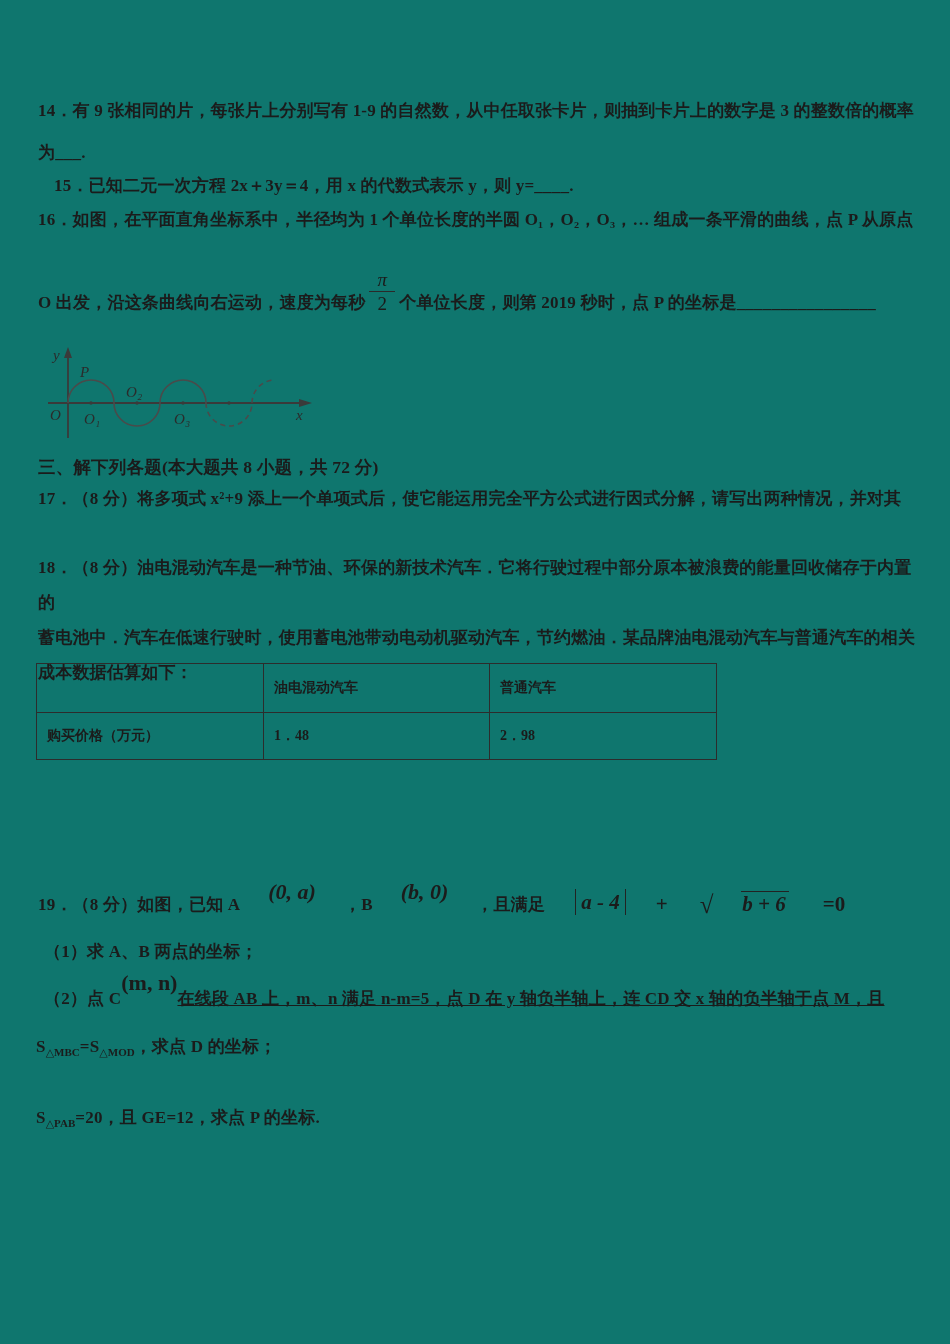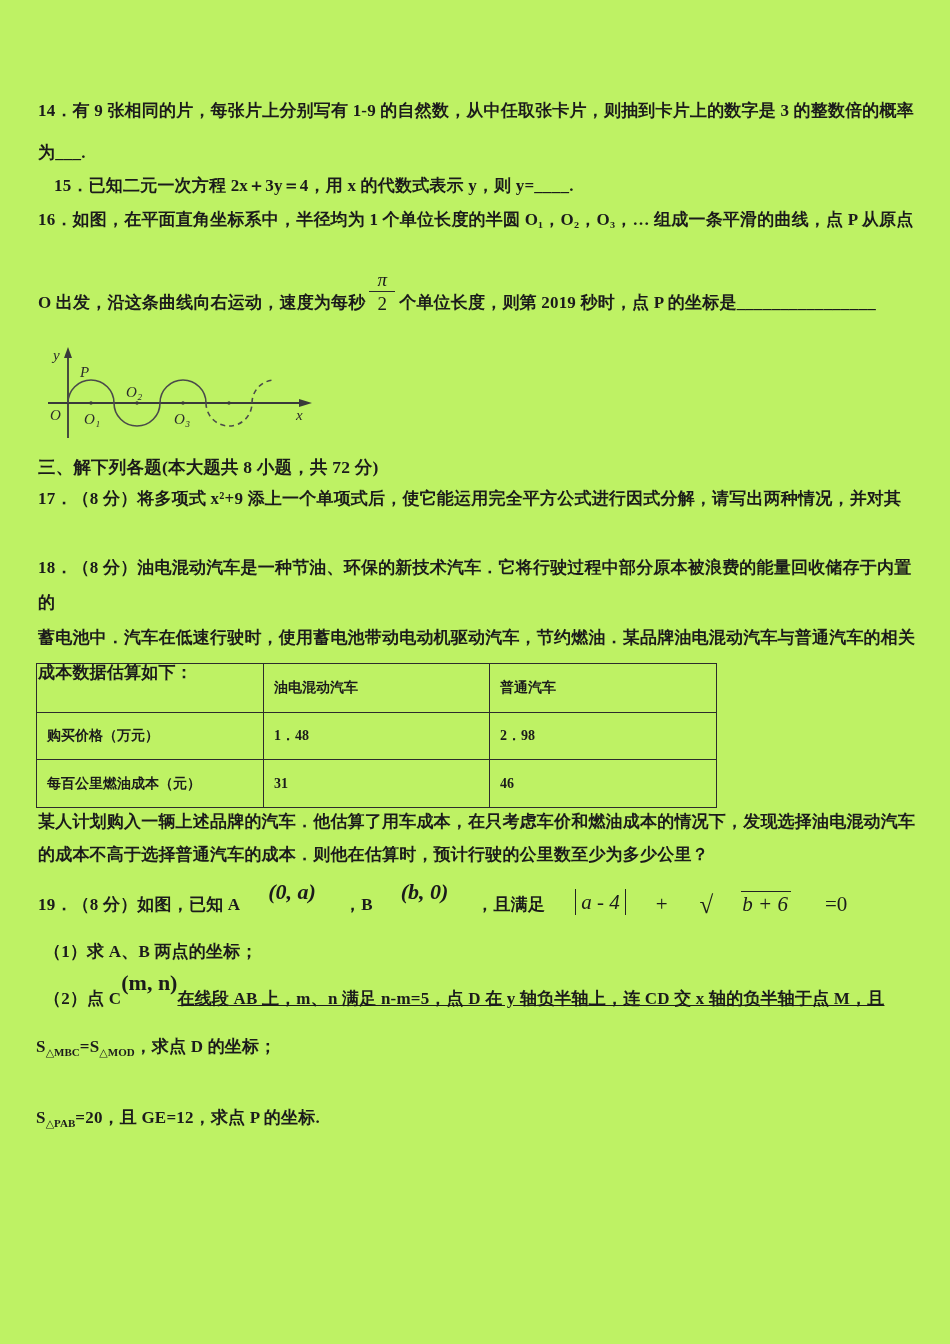--- a/index.html
+++ b/index.html
@@ -1,29 +1,29 @@
 <!DOCTYPE html>
 <html><head>
 <meta charset="utf-8">
 <style>
   html,body { margin:0; padding:0; background:#e8e8e8; }
   .page {
     position:relative; width:950px; height:1344px; margin:0 auto;
-    background:#bef264; overflow:hidden;
+    background:#0f766e; overflow:hidden;
     font-family:"Liberation Serif","DejaVu Serif",serif;
     color:#1b1b1b; font-weight:700;
   }
   .block { position:absolute; font-size:17px; letter-spacing:0.2px; }
   .para  { width:882px; }
   .seg   { white-space:pre; }
   .flexline { display:flex; align-items:flex-end; }
   
   .coord { font-weight:700; font-style:italic; font-size:22px; letter-spacing:0; }
   
-  .mathline { font-weight:400; font-style:italic; font-size:21px; letter-spacing:0; }
+  .mathline { font-weight:700; font-style:italic; font-size:21px; letter-spacing:0; }
   .abs-bars { border-left:1.6px solid #222; border-right:1.6px solid #222; padding:0 5px; margin:0 2px; }
   .radical  { font-style:normal; font-size:25px; line-height:21px; margin-left:4px; }
   .overline { border-top:1.6px solid #222; padding:1px 3px 0 1px; }
   .plus-seg { font-style:normal; }
   
   .frac { display:inline-flex; flex-direction:column; align-items:center;
           font-weight:400; font-size:19px; line-height:21px; margin:0 4px; }
   .frac-num { font-style:italic; border-bottom:1.6px solid #2a2a2a; padding:0 8px 1px; }
   .frac-den { padding-top:1px; }
   
@@ -102,32 +102,23 @@
         <tr style="height:49px;">
       <td style="width:216px;"></td>
       <td style="width:215px;">油电混动汽车</td>
       <td style="width:216px;">普通汽车</td>
     </tr>
     <tr style="height:47px;">
       <td>购买价格（万元）</td>
       <td>1．48</td>
       <td>2．98</td>
     </tr>
-    <tr style="height:48px;">
-      <td>每百公里燃油成本（元）</td>
-      <td>31</td>
-      <td>46</td>
-    </tr>
   </tbody>
     </table>
 
-  <div class="block para" style="top:805px; left:38px; line-height:33px;">
-    <div>某人计划购入一辆上述品牌的汽车．他估算了用车成本，在只考虑车价和燃油成本的情况下，发现选择油电混动汽车</div>
-    <div>的成本不高于选择普通汽车的成本．则他在估算时，预计行驶的公里数至少为多少公里？</div>
-  </div>
 
   <div class="block flexline" style="top:878px; left:38px; height:38px;gap:28px;">
     <span class="seg" style="line-height:23px;">19．（8 分）如图，已知 A</span>
     <span class="coord" style="margin-bottom:11px;">(0, a)</span>
     <span class="seg" style="line-height:23px;">，B</span>
     <span class="coord" style="margin-bottom:11px;">(b, 0)</span>
     <span class="seg" style="line-height:23px;">，且满足</span>
     <span class="mathline abs-bars" style="line-height:26px; margin-bottom:1px;">a - 4</span>
     <span class="mathline plus-seg" style="line-height:23px;">+</span>
     <span class="mathline radical" style="margin-bottom:1px;">√</span>

